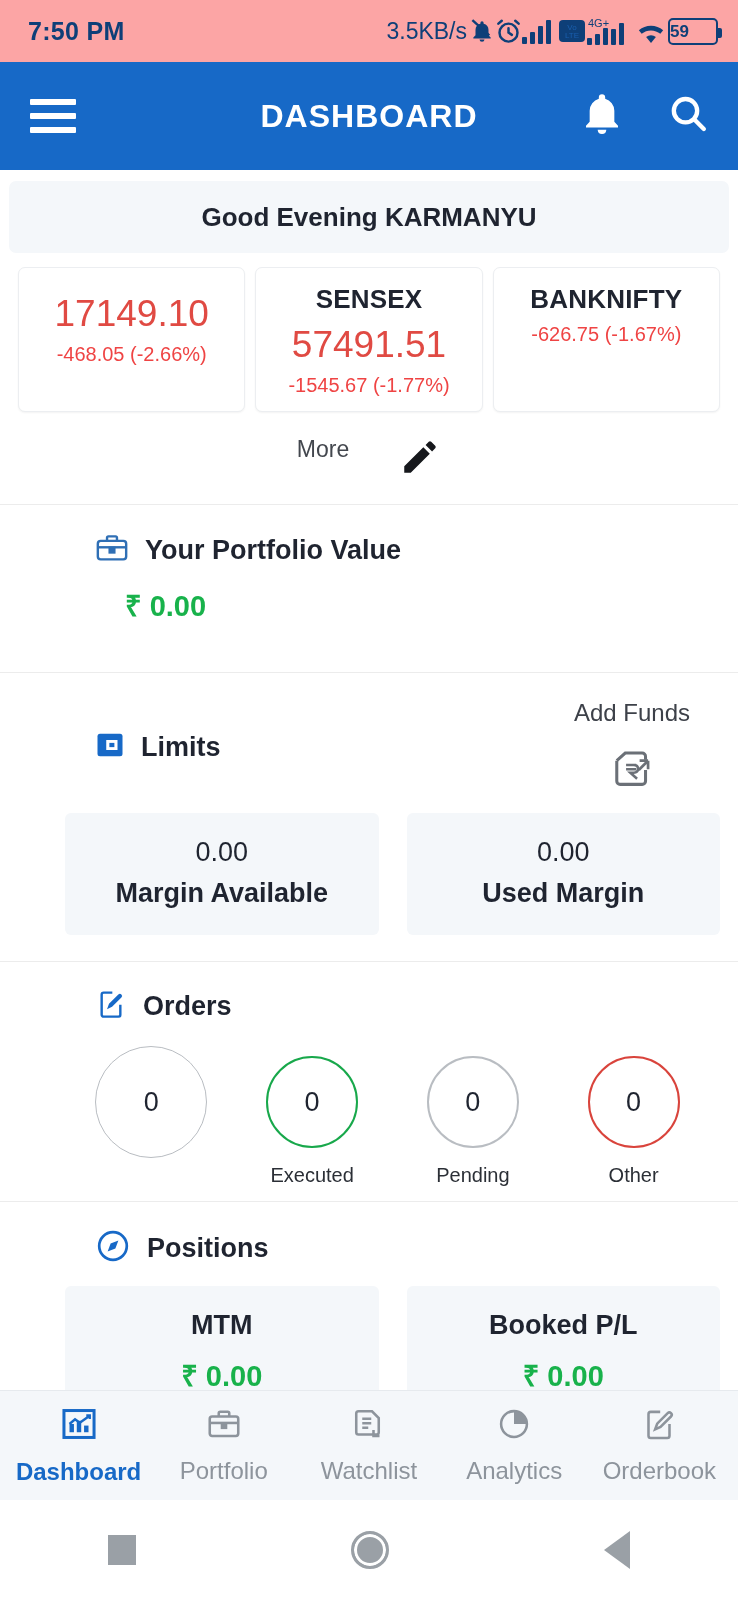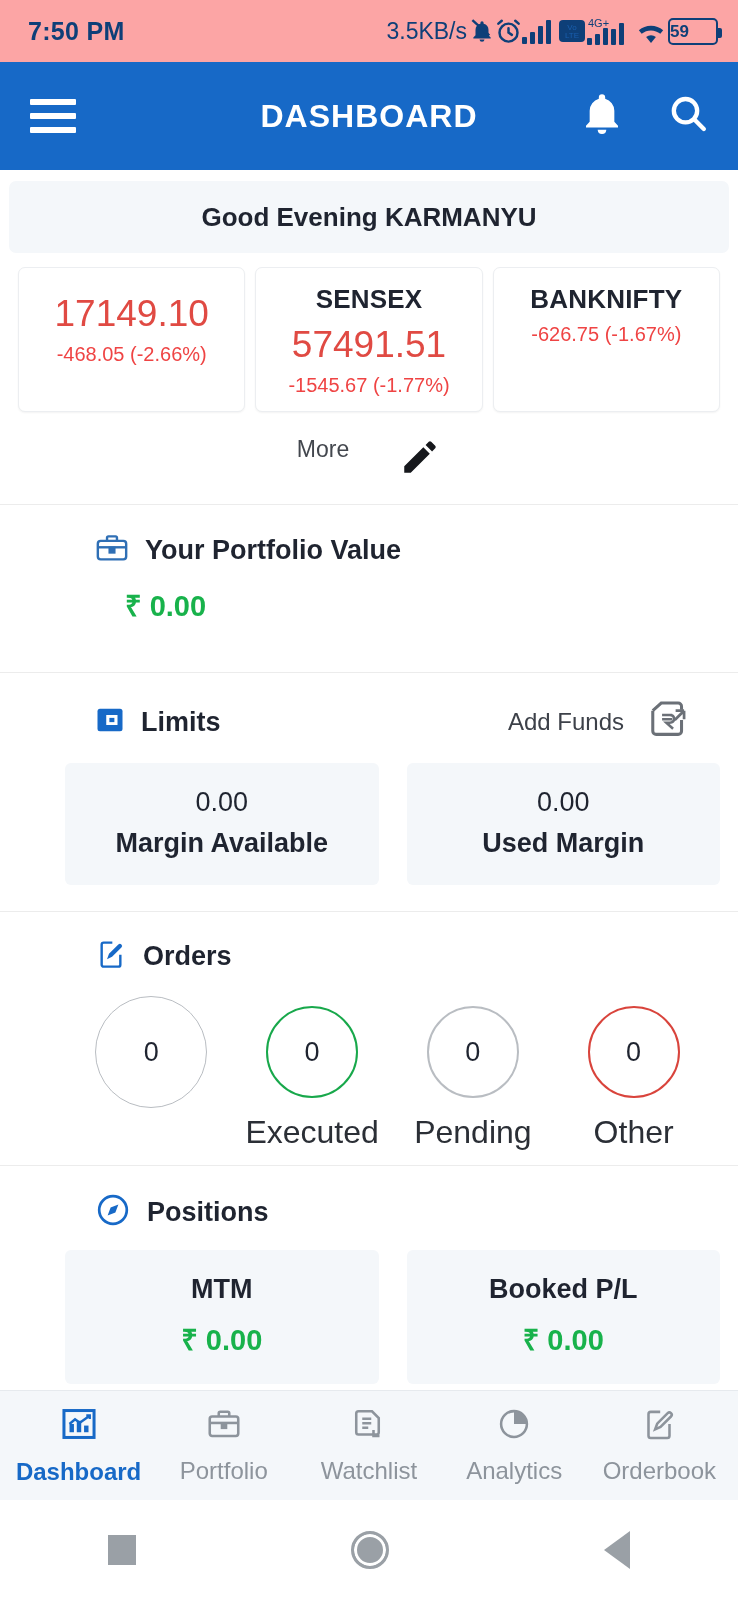--- a/index.html
+++ b/index.html
@@ -65,21 +65,21 @@
 
   .more-row { display:flex; align-items:flex-start; justify-content:center; gap:50px; padding:24px 0 22px 0; }
   .more-label { font-size:23px; color:#43474e; }
 
   .divider { height:1px; background:#ececec; width:100%; }
 
   
   .section { padding:26px 0 0 0;margin-left:47px; }
   .sec-head { display:flex; align-items:center; padding:0 48px; gap:16px; }
   .sec-title { font-size:27px; font-weight:700; color:#1f2430; }
-  .sec-right { margin-left:auto; display:flex; align-items:center; gap:22px; }
+  .sec-right { margin-left:auto; display:flex; align-items:center; gap:22px;flex-direction:column; }
   .add-funds { font-size:24px; color:#3d4149; }
 
   .portfolio-value { font-size:29px; color:#18b24b; font-weight:600; padding:16px 0 0 78px; }
 
   .pair-row { display:flex; gap:28px; padding:18px 18px 26px 18px; }
   .pair-card {
     flex:1; background:#f4f7fa; border-radius:6px; padding:24px 10px 26px 10px; text-align:center;
   }
   .pair-value { font-size:27px; color:#1f2430; }
   .pair-label { font-size:27px; color:#1f2430; font-weight:700; margin-top:10px; }
@@ -91,21 +91,21 @@
   .orders-row { display:flex; align-items:flex-start; padding:22px 24px 14px 24px; }
   .order-item { flex:1; display:flex; flex-direction:column; align-items:center; }
   .circle {
     border-radius:50%; display:flex; align-items:center; justify-content:center;
     font-size:27px; color:#1f2430;
   }
   .circle.total { width:112px; height:112px; border:1.5px solid #b9bdc2; }
   .circle.small { width:92px; height:92px; border:2px solid #b9bdc2; margin-top:10px; }
   .circle.green { border-color:#18a84b; }
   .circle.red { border-color:#d9443c; }
-  .order-label { font-size:32px; color:#2b2f36; margin-top:16px; }
+  .order-label { font-size:20px; color:#2b2f36; margin-top:16px; }
   .order-label.empty { visibility:hidden; }
 
   
   .bottom-nav {
     flex:0 0 110px; background:#f4f7fa; border-top:1px solid #e6eaee;
     display:flex; align-items:center; justify-content:space-around; padding:0 6px;
   }
   .nav-item { display:flex; flex-direction:column; align-items:center; gap:11px; width:20%; }
   .nav-label { font-size:24px; color:#8d949c; }
   .nav-item.active .nav-label { color:#1769c7; font-weight:700; }

